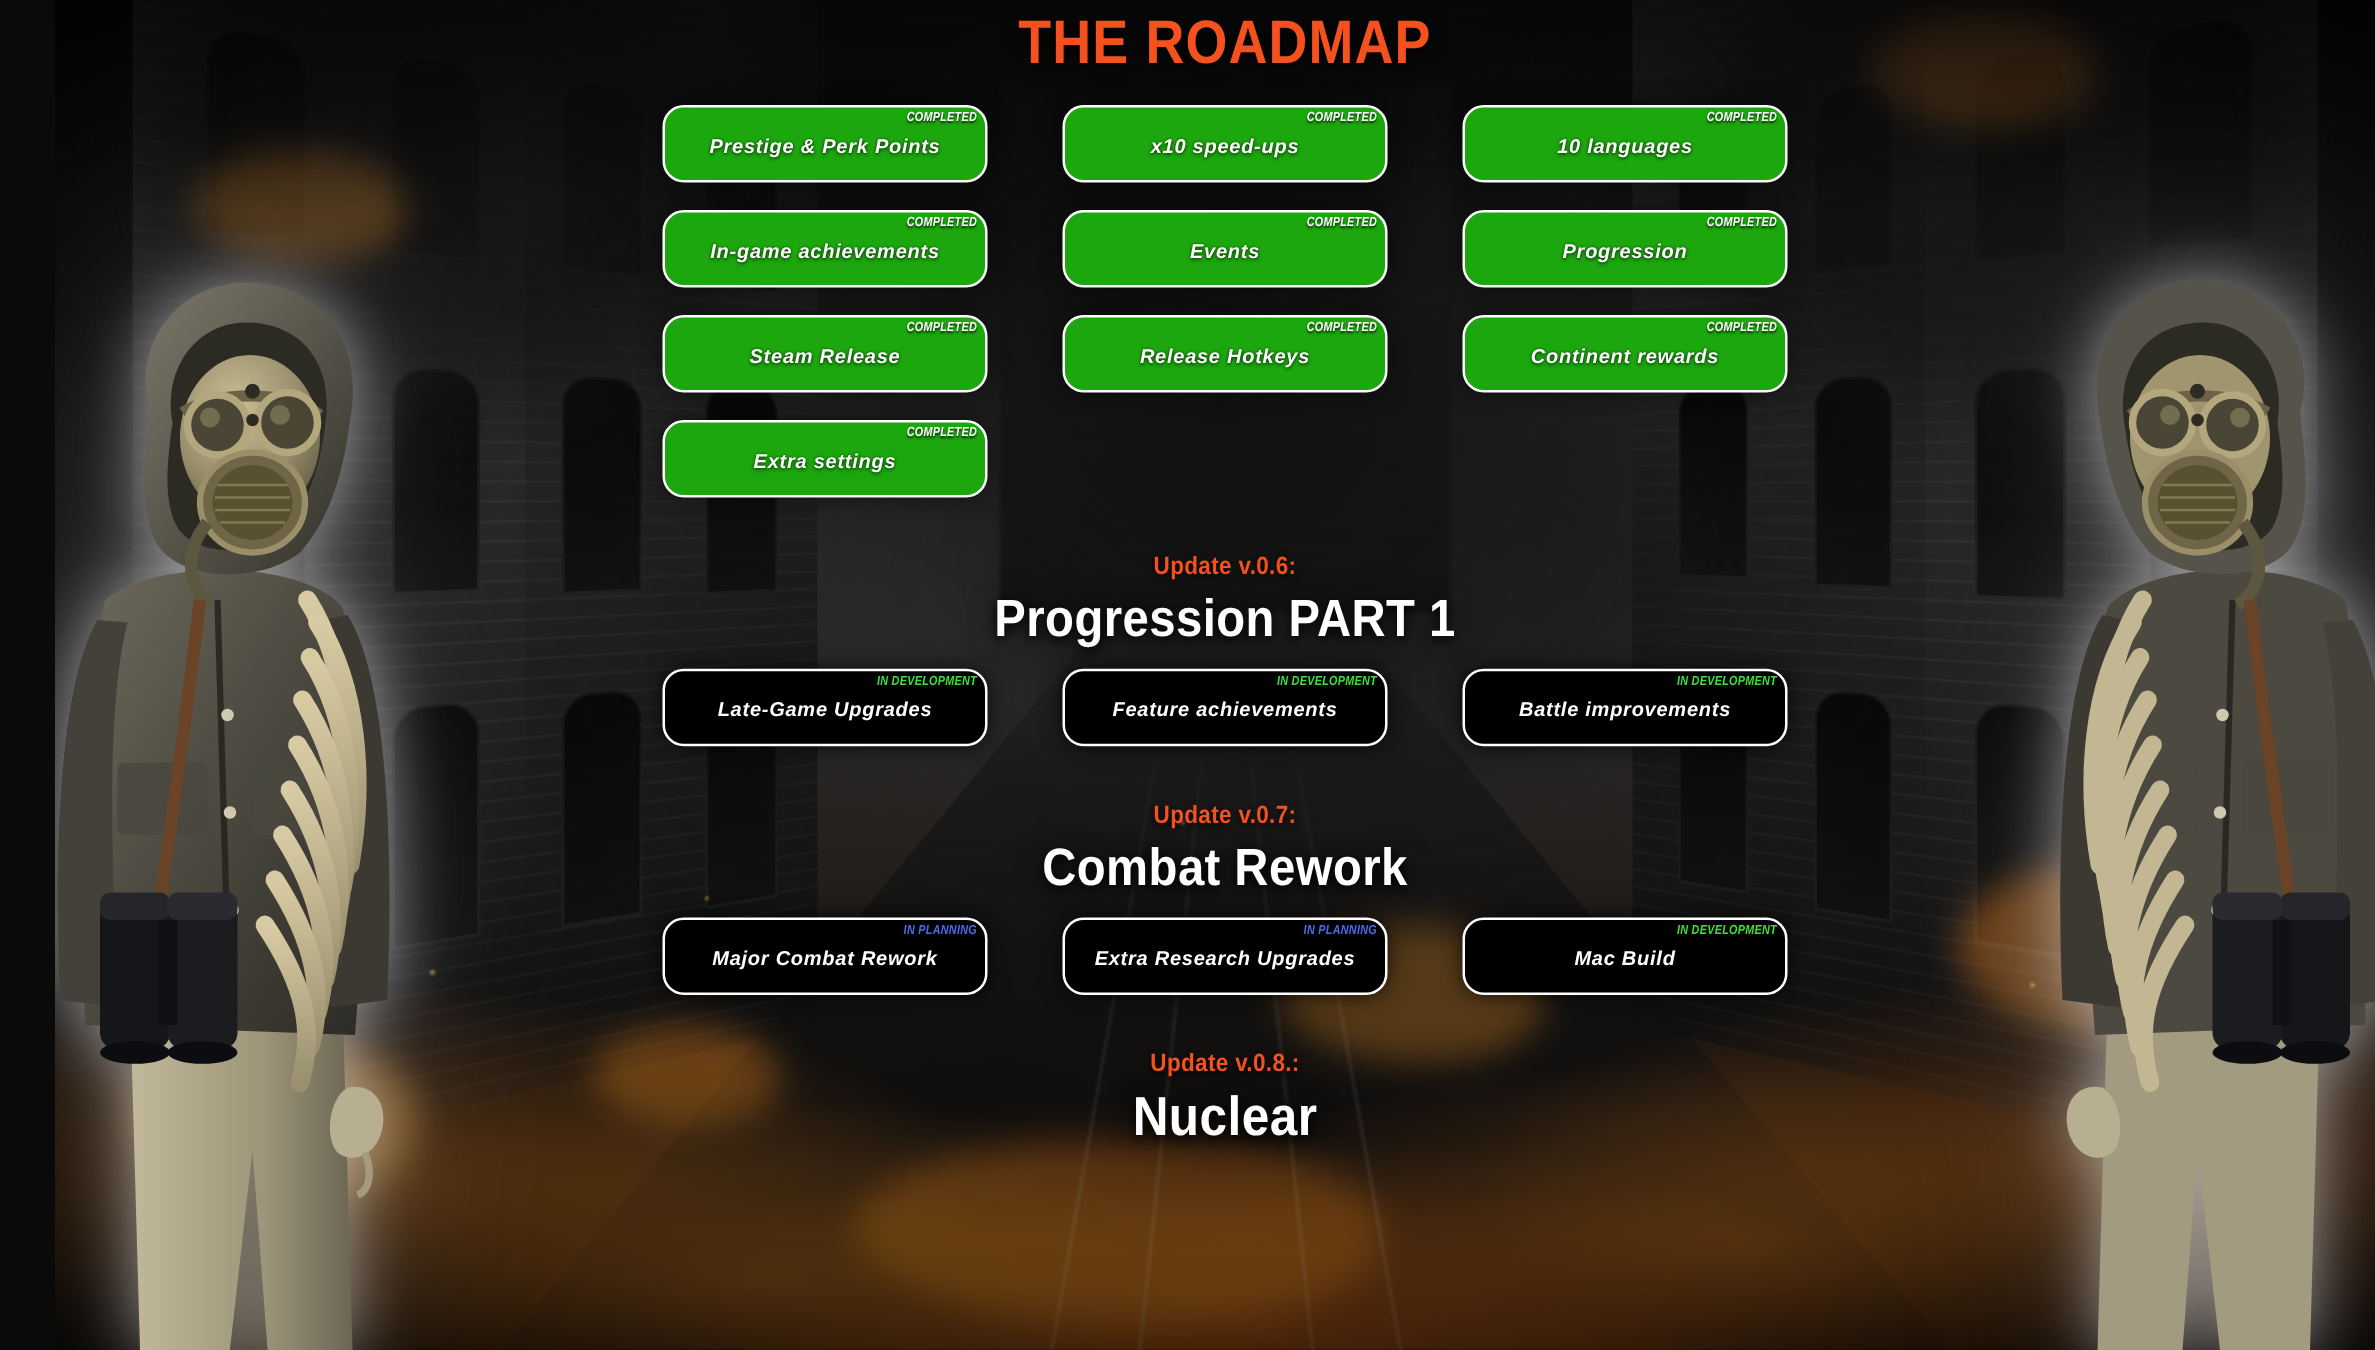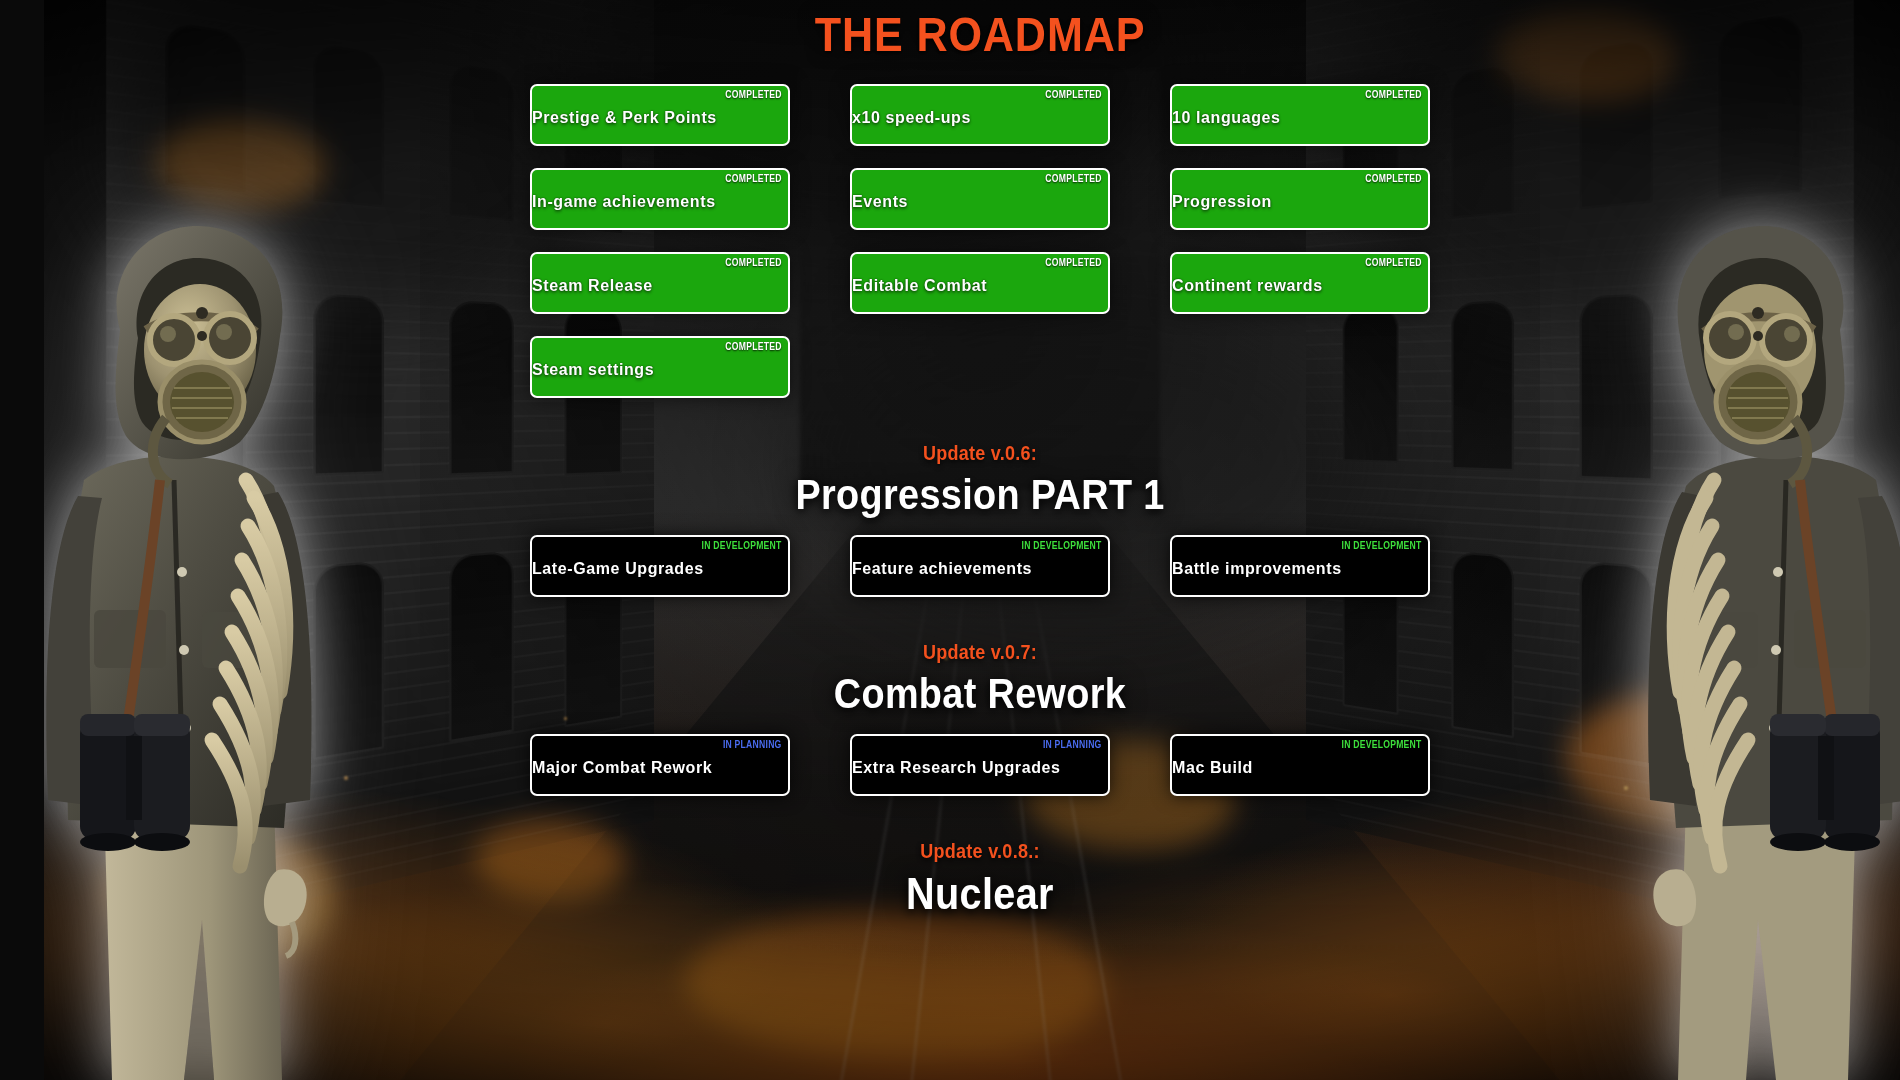--- a/index.html
+++ b/index.html
@@ -177,26 +177,27 @@
     column-gap: 60px;
     row-gap: 22px;
     justify-content: center;
   }
   .grid.top { margin-top: 22px; }
 
   .card {
     position: relative;
     height: 62px;
     border: 2px solid #ffffff;
-    border-radius: 7px;
+    border-radius: 17px;
     box-sizing: border-box;
     display: flex;
     align-items: center;
-    justify-content: flex-start;
+    justify-content: center;
     cursor: pointer;
+    font-style: italic;
   }
   .card.completed {
     background: #1ba70d;
     box-shadow: 0 0 18px rgba(0,0,0,.55);
   }
   .card.dark {
     background: #000000;
     box-shadow: 0 0 18px rgba(0,0,0,.75);
   }
 
@@ -507,29 +508,29 @@
       <div class="card completed">
         <span class="badge completed">COMPLETED</span>
         <span class="card-title">Progression</span>
       </div>
       <div class="card completed">
         <span class="badge completed">COMPLETED</span>
         <span class="card-title">Steam Release</span>
       </div>
       <div class="card completed">
         <span class="badge completed">COMPLETED</span>
-        <span class="card-title">Editable Combat</span>
+        <span class="card-title">Release Hotkeys</span>
       </div>
       <div class="card completed">
         <span class="badge completed">COMPLETED</span>
         <span class="card-title">Continent rewards</span>
       </div>
       <div class="card completed">
         <span class="badge completed">COMPLETED</span>
-        <span class="card-title">Steam settings</span>
+        <span class="card-title">Extra settings</span>
       </div>
     </div>
 
     <div class="section">
       <div class="section-version">Update v.0.6:</div>
       <div class="section-name">Progression PART 1</div>
       <div class="grid">
         <div class="card dark">
           <span class="badge in-development">IN DEVELOPMENT</span>
           <span class="card-title">Late-Game Upgrades</span>

